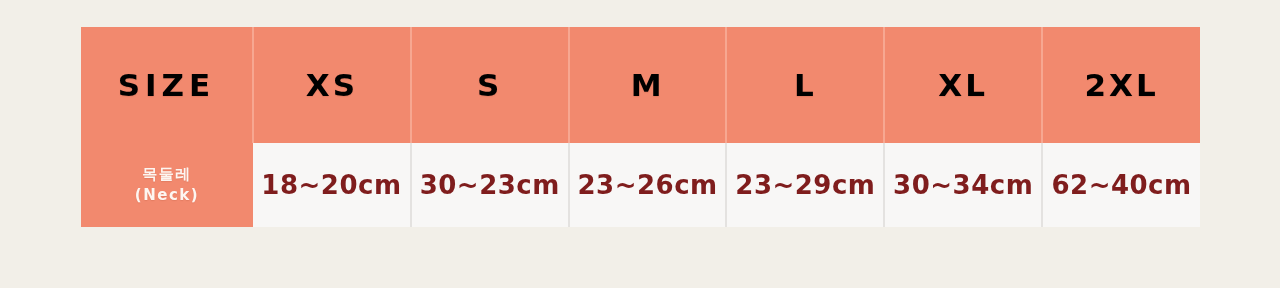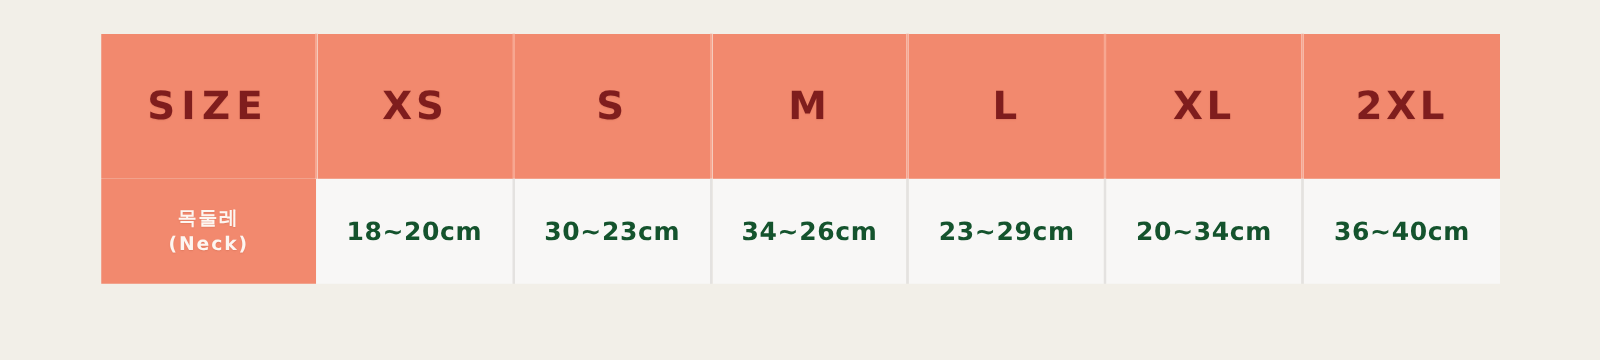--- a/index.html
+++ b/index.html
@@ -43,39 +43,39 @@
     overflow: hidden;
   }
 
   
   col.label-col { width: 172px; }
   col.data-col  { width: 157.8px; }
 
   
   .header-row th {
     background: #f2896e;
-    color: #7f1d1d;
+    color: #000000;
     font-size: 31px;
     font-weight: 700;
     letter-spacing: 3px;
     text-shadow: 0 1px 1px rgba(190, 95, 70, 0.28);
     border-right: 2px solid #f7a791;
     height: 116px;
   }
   .header-row th:last-child { border-right: none; }
 
   .header-row th.size-label-head {
     letter-spacing: 5px;
   }
 
   
   .body-row td {
     background: #f8f7f6;
-    color: #14532d;
-    font-size: 20px;
+    color: #7f1d1d;
+    font-size: 26px;
     font-weight: 700;
     letter-spacing: 0.5px;
     border-right: 2px solid #e4e2e0;
     height: 84px;
   }
   .body-row td:last-child { border-right: none; }
 
   .body-row td.row-label {
     background: #f2896e;
     color: #fdf6f1;
@@ -119,21 +119,21 @@
     </thead>
 
     <tbody>
       <tr class="body-row">
         <td class="row-label">
           <span class="label-ko">목둘레</span>
           <span class="label-en">(Neck)</span>
         </td>
         <td>18~20cm</td>
         <td>30~23cm</td>
-        <td>34~26cm</td>
+        <td>23~26cm</td>
         <td>23~29cm</td>
-        <td>20~34cm</td>
-        <td>36~40cm</td>
+        <td>30~34cm</td>
+        <td>62~40cm</td>
       </tr>
     </tbody>
   </table>
 
 </div>
 
 </body></html>

